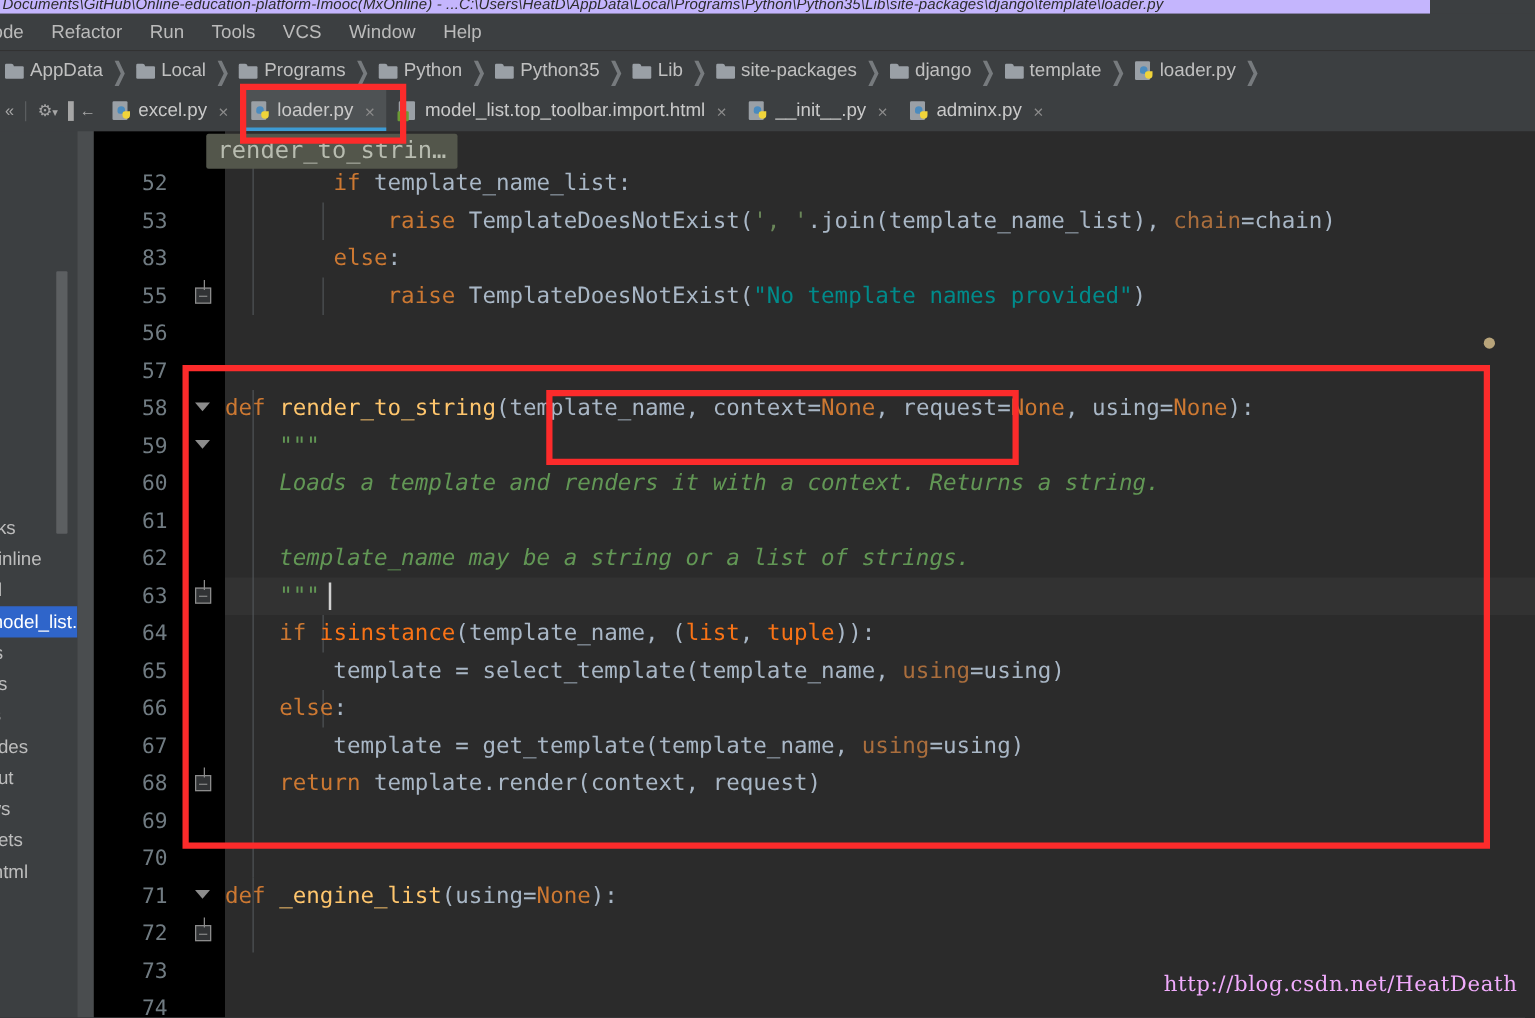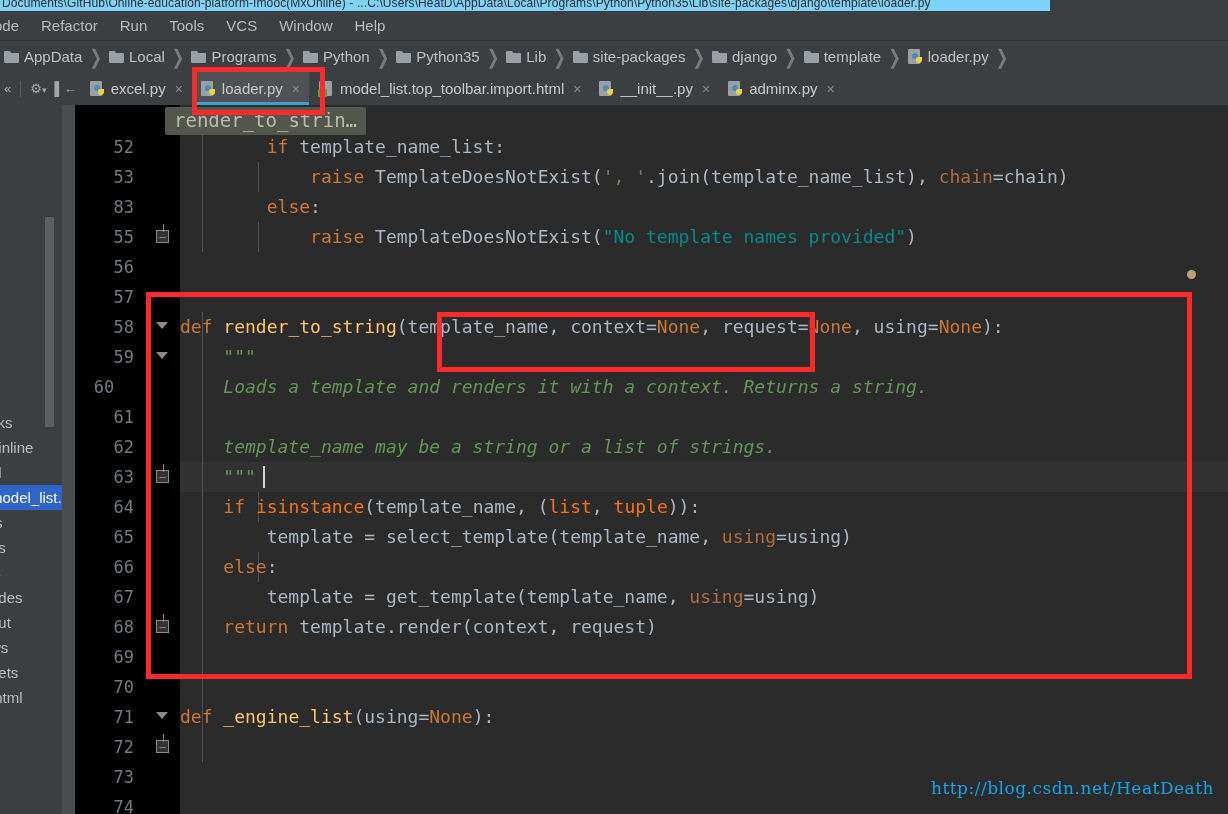--- a/index.html
+++ b/index.html
@@ -19,23 +19,24 @@
     position: relative;
     width: 1228px;
     height: 814px;
     background: #3c3f41;
   }
 
   
   .titlebar {
     position: absolute;
     left: 0; top: 0;
-    width: 1050px; height: 11px;
-    background: #7dd3fc;
+    width: 1144px; height: 11px;
+    background: #c4b5fd;
     overflow: hidden;
+    font-style: italic;
   }
   .titlebar-text {
     position: absolute;
     left: 2px; top: -4px;
     font-size: 12px;
     color: #2b2b2b;
     white-space: nowrap;
     letter-spacing: 0.1px;
   }
 
@@ -394,21 +395,21 @@
     border: 5px solid #fc2b2b;
     box-sizing: border-box;
     z-index: 50;
     pointer-events: none;
   }
 
   
   .watermark {
     position: absolute;
     right: 14px; bottom: 16px;
-    color: #0ea5e9;
+    color: #f0abfc;
     font-family: "DejaVu Serif", serif;
     font-size: 17px;
     letter-spacing: 0.5px;
     z-index: 30;
   }
 
   
   .errdot {
     position: absolute;
     right: 32px; top: 165px;
@@ -577,21 +578,21 @@
   <div class="editor">
     <div class="gutter" id="gutter-host">
         <div class="gutter-line" style="top: 27px;">52</div>
         <div class="gutter-line" style="top: 57px;">53</div>
         <div class="gutter-line" style="top: 87px;">83</div>
         <div class="gutter-line" style="top: 117px;">55</div>
         <div class="gutter-line" style="top: 147px;">56</div>
         <div class="gutter-line" style="top: 177px;">57</div>
         <div class="gutter-line" style="top: 207px;">58</div>
         <div class="gutter-line" style="top: 237px;">59</div>
-        <div class="gutter-line" style="top: 267px; text-align: center;">60</div>
+        <div class="gutter-line" style="top: 267px;">60</div>
         <div class="gutter-line" style="top: 297px;">61</div>
         <div class="gutter-line" style="top: 327px;">62</div>
         <div class="gutter-line" style="top: 357px;">63</div>
         <div class="gutter-line" style="top: 387px;">64</div>
         <div class="gutter-line" style="top: 417px;">65</div>
         <div class="gutter-line" style="top: 447px;">66</div>
         <div class="gutter-line" style="top: 477px;">67</div>
         <div class="gutter-line" style="top: 507px;">68</div>
         <div class="gutter-line" style="top: 537px;">69</div>
         <div class="gutter-line" style="top: 567px;">70</div>

